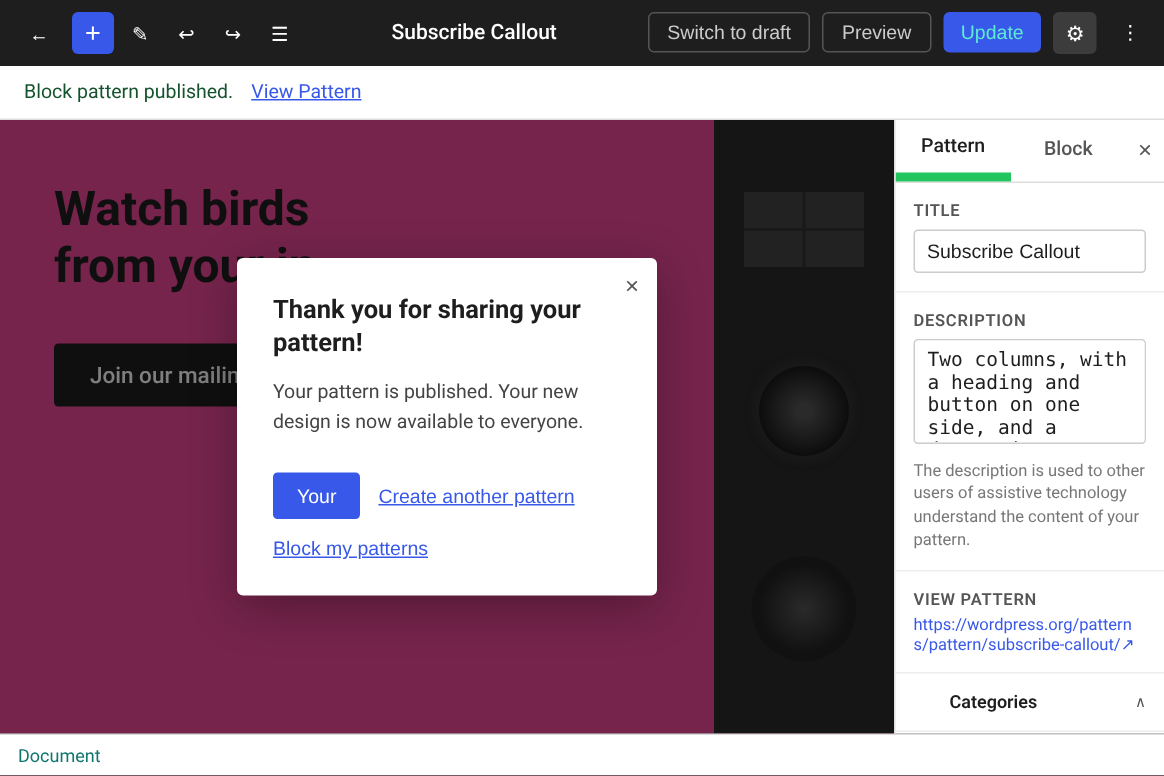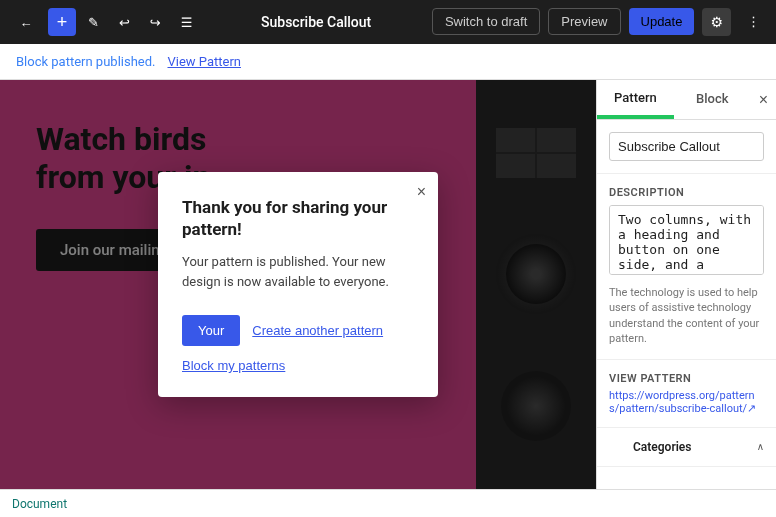--- a/index.html
+++ b/index.html
@@ -8,32 +8,32 @@
     
     .toolbar {
       display: flex; align-items: center; background: #1e1e1e; height: 44px; padding: 0 8px; gap: 4px; flex-shrink: 0;
     }
     .toolbar-left { display: flex; align-items: center; gap: 4px; }
     .toolbar-center { flex: 1; display: flex; justify-content: center; align-items: center; }
     .toolbar-right { display: flex; align-items: flex-start; gap: 8px; }
     .tb-btn {
       background: none; border: none; color: #fff; cursor: pointer; padding: 6px 8px; border-radius: 4px; display: flex; align-items: center; justify-content: center; font-size: 13px;
     }
-    .tb-btn-blue { background: #3858e9; color: #000000; border-radius: 4px; padding: 6px 12px; font-size: 13px; cursor: pointer; border: none; }
+    .tb-btn-blue { background: #3858e9; color: #5eead4; border-radius: 4px; padding: 6px 12px; font-size: 13px; cursor: pointer; border: none; }
     .tb-btn-outline { background: none; border: 1px solid #555; color: #ccc; border-radius: 4px; padding: 5px 12px; font-size: 13px; cursor: pointer; }
     .gear-btn { background: #3c3c3c; border: none; color: #fff; border-radius: 4px; padding: 6px 8px; cursor: pointer; font-size: 14px; }
     .tb-icon { width: 20px; height: 20px; display: flex; align-items: center; justify-content: center; }
     .page-title-center { color: #fff; font-size: 14px; font-weight: 500; }
     .plus-btn { background: #3858e9; border: none; color: #fff; border-radius: 4px; width: 28px; height: 28px; display: flex; align-items: center; justify-content: center; cursor: pointer; font-size: 18px; }
 
     
     .notification-bar {
       background: #fff; padding: 0 16px; height: 36px; display: flex; align-items: center; gap: 12px; border-bottom: 1px solid #ddd; flex-shrink: 0;
     }
-    .notif-text { font-size: 13px; color: #3b82f6; }
+    .notif-text { font-size: 13px; color: #14532d; }
     .notif-link { font-size: 13px; color: #3858e9; text-decoration: underline; cursor: pointer; }
 
     
     .main-area {
       display: flex; flex: 1; overflow: hidden;
     }
 
     
     .editor-area {
       flex: 1; background: #2c2c2c; position: relative; overflow: hidden;
@@ -81,21 +81,21 @@
     }
     .modal-link { font-size: 13px; color: #3858e9; text-decoration: underline; cursor: pointer; background: none; border: none; padding: 0; }
 
     
     .sidebar {
       width: 180px; background: #fff; border-left: 1px solid #ddd; display: flex; flex-direction: column; overflow-y: auto; flex-shrink: 0;
     }
     .sidebar-tab {
       flex: 1; padding: 10px 0; text-align: center; font-size: 13px; font-weight: 500; color: #555; cursor: pointer; border-bottom: 2px solid transparent;
     }
-    .sidebar-tab.active { color: #1e1e1e; border-bottom: 4px solid #22c55e; text-align: center; }
+    .sidebar-tab.active { color: #1e1e1e; border-bottom: 6px solid #22c55e; text-align: center; }
     .sidebar-close {
       background: none; border: none; cursor: pointer; padding: 8px; color: #555; font-size: 16px;
     }
     .sidebar-tabs-row { display: flex; align-items: center; border-bottom: 1px solid #ddd; }
     .sidebar-section { padding: 12px; border-bottom: 1px solid #eee; }
     .sidebar-label { font-size: 11px; font-weight: 600; color: #555; text-transform: uppercase; margin-bottom: 6px; letter-spacing: 0.5px; }
     .sidebar-input {
       width: 100%; border: 1px solid #ccc; border-radius: 3px; padding: 6px 8px; font-size: 13px; color: #1e1e1e; resize: none;
     }
     .sidebar-textarea { width: 100%; border: 1px solid #ccc; border-radius: 3px; padding: 6px 8px; font-size: 13px; color: #1e1e1e; resize: none; height: 70px; }
@@ -198,27 +198,28 @@
   </div>
 
   <div class="sidebar">
     <div class="sidebar-tabs-row">
       <div class="sidebar-tab active">Pattern</div>
       <div class="sidebar-tab">Block</div>
       <button class="sidebar-close">×</button>
     </div>
 
     <div class="sidebar-section">
+      <div class="sidebar-label">Title</div>
       <input class="sidebar-input" type="text" value="Subscribe Callout" style="">
     </div>
 
     <div class="sidebar-section">
       <div class="sidebar-label">Description</div>
       <textarea class="sidebar-textarea" style="">Two columns, with a heading and button on one side, and a decorative spacer on the other.</textarea>
-      <div class="sidebar-helper">The technology is used to help users of assistive technology understand the content of your pattern.</div>
+      <div class="sidebar-helper">The description is used to other users of assistive technology understand the content of your pattern.</div>
     </div>
 
     <div class="sidebar-section">
       <div class="view-pattern-label">VIEW PATTERN</div>
       <a class="sidebar-link">https://wordpress.org/patterns/pattern/subscribe-callout/↗</a>
     </div>
 
     <div class="sidebar-section">
       <div class="categories-header">
         <span class="categories-label">Categories</span>

